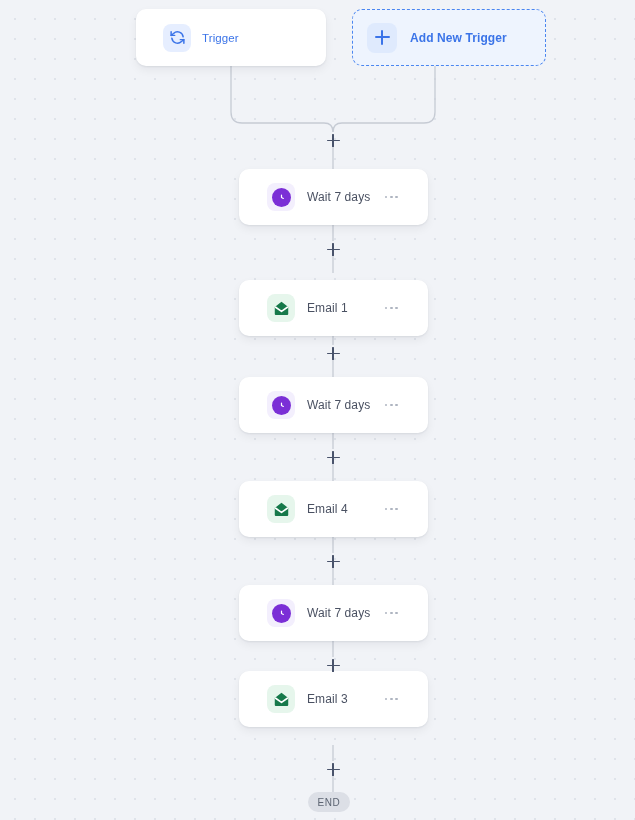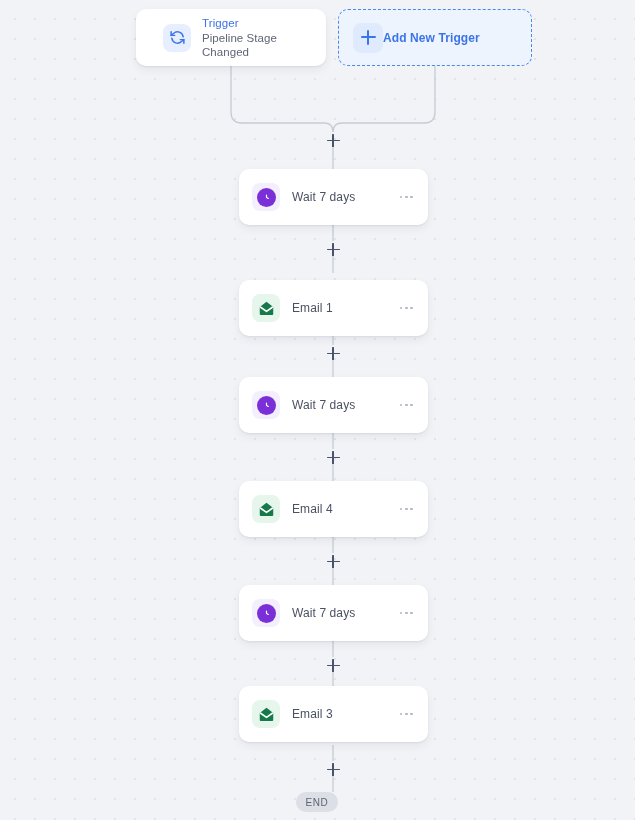--- a/index.html
+++ b/index.html
@@ -68,46 +68,47 @@
   .trigger-sub {
     font-size: 11.5px;
     color: #5f6675;
     line-height: 14px;
     letter-spacing: 0.05px;
   }
 
   
   .add-trigger {
     position: absolute;
-    left: 338px;
+    left: 352px;
     top: 9px;
     width: 194px;
     height: 57px;
     border: 1.6px dashed #4b86f0;
     border-radius: 10px;
     background: #eef4fe;
     display: flex;
     align-items: center;
     padding: 0 14px;
+    gap: 13px;
     cursor: pointer;
   }
 
   .add-trigger-label {
     font-size: 12px;
     color: #3b74e8;
     font-weight: bold;
     letter-spacing: 0.1px;
   }
 
   
   .step-card {
     left: 239px;
     width: 189px;
     height: 56px;
-    padding: 0 13px;
+    padding: 0 28px;
     gap: 12px;
   }
 
   .step-label {
     font-size: 12px;
     color: #4a5162;
     letter-spacing: 0.1px;
     flex: 1;
   }
 
@@ -196,21 +197,21 @@
     position: absolute;
     background: #49536b;
     border-radius: 0.5px;
   }
   .connector-plus::before { width: 13px; height: 1.5px; }
   .connector-plus::after  { height: 13px; width: 1.5px; }
 
   
   .end-pill {
     position: absolute;
-    left: 296px;
+    left: 308px;
     top: 792px;
     width: 42px;
     height: 20px;
     border-radius: 10px;
     background: #dcdfe6;
     display: flex;
     align-items: center;
     justify-content: center;
     font-size: 10px;
     color: #5c6472;
@@ -248,21 +249,20 @@
     <div class="icon-tile tile-blue">
       <svg width="17" height="17" viewBox="0 0 24 24" fill="none" stroke="#3b74e8" stroke-width="2.1" stroke-linecap="round" stroke-linejoin="round">
         <path d="M20 11a8 8 0 0 0-13.6-4.6L3 9"></path>
         <path d="M4 13a8 8 0 0 0 13.6 4.6L21 15"></path>
         <polyline points="3,4 3,9 8,9"></polyline>
         <polyline points="21,20 21,15 16,15"></polyline>
       </svg>
     </div>
     <div class="trigger-text">
       <span class="trigger-title">Trigger</span>
-      <span class="trigger-sub">Pipeline Stage Changed</span>
     </div>
   </div>
 
   <div class="add-trigger">
     <div class="plus-tile">
       <span class="plus-glyph"></span>
     </div>
     <span class="add-trigger-label">Add New Trigger</span>
   </div>
 
@@ -337,21 +337,21 @@
       </span>
     </div>
     <span class="step-label">Wait 7 days</span>
     <span class="dots">
         <span></span>
         <span></span>
         <span></span>
       </span>
   </div>
 
-  <div class="node step-card" style="top:686px">
+  <div class="node step-card" style="top:671px">
     <div class="icon-tile tile-green">
       <svg width="19" height="19" viewBox="0 0 24 24">
         <path d="M3.5 10.2 L12 3.6 L20.5 10.2 L20.5 19 A1.2 1.2 0 0 1 19.3 20.2 L4.7 20.2 A1.2 1.2 0 0 1 3.5 19 Z" fill="#16794a"></path>
         <path d="M4.6 10.4 L12 15.6 L19.4 10.4" fill="none" stroke="#ffffff" stroke-width="2.1" stroke-linecap="round" stroke-linejoin="round"></path>
       </svg>
     </div>
     <span class="step-label">Email 3</span>
     <span class="dots">
         <span></span>
         <span></span>

